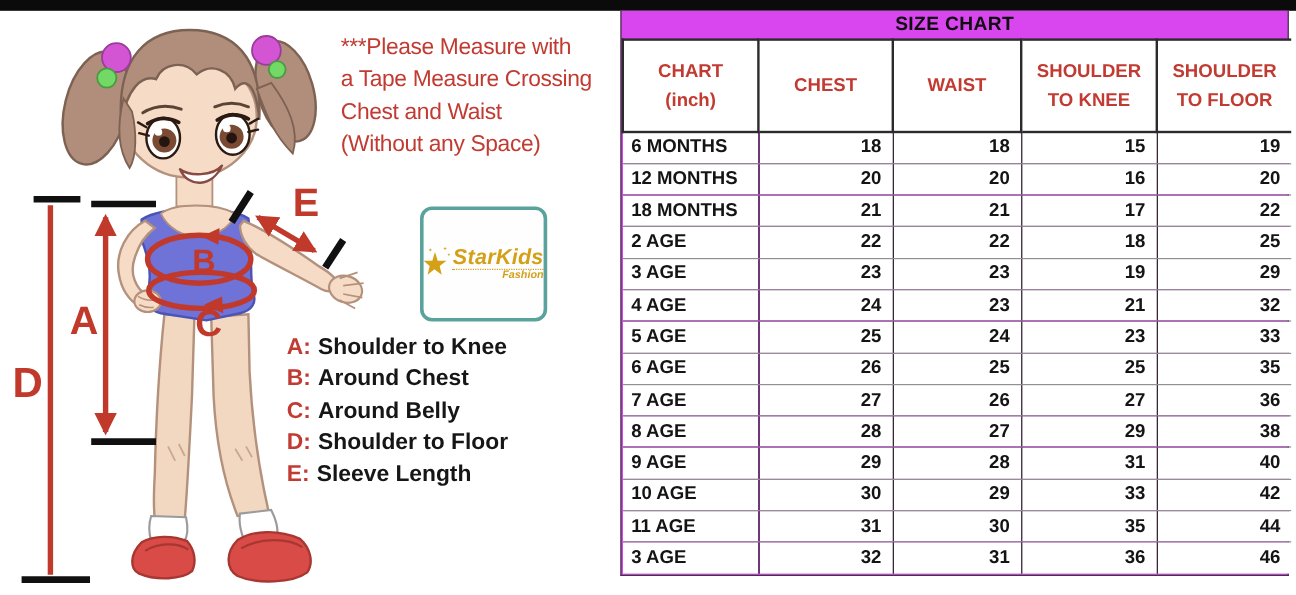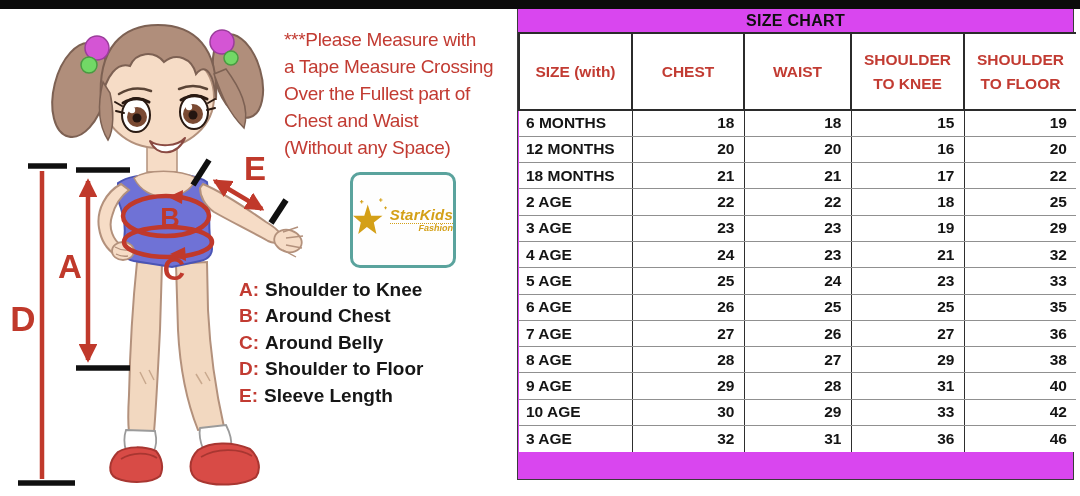--- a/index.html
+++ b/index.html
@@ -17,21 +17,21 @@
 
   .legend { position:absolute; left:239px; top:277px;
     font-weight:bold; font-size:19px; line-height:26.4px; color:#161616; }
   .legend div { white-space:nowrap; }
   .legend .lkey { color:#c23b32; margin-right:6px; }
 
   .logo-box { position:absolute; left:350px; top:172px; width:106px; height:96px;
     background:#fefefe; border:3.5px solid #5aa39d; border-radius:10px;
     display:flex; align-items:center; justify-content:center; gap:2px; }
   .logo-text { display:flex; flex-direction:column; line-height:1.05; }
-  .logo-name { font-size:15px; font-weight:bold; font-style:italic; color:#d4a017;
+  .logo-name { font-size:18px; font-weight:bold; font-style:italic; color:#d4a017;
     border-bottom:1.5px dotted #d4a017; letter-spacing:0.2px; }
   .logo-sub { font-size:9px; font-weight:bold; font-style:italic; color:#d4a017; align-self:flex-end; }
 
   
   .table-panel { position:absolute; left:517px; top:9px; width:557px; height:471px;
     background:#d946ef; border-left:1.5px solid #3a3a3a; border-right:1.5px solid #3a3a3a;
     border-bottom:1.5px solid #3a3a3a; }
   .table-title { height:23px; display:flex; align-items:center; justify-content:center;
     font-weight:bold; font-size:16px; color:#0f0f0f; letter-spacing:0.3px; }
   table { width:100%; border-collapse:collapse; table-layout:fixed; }
@@ -159,21 +159,20 @@
       <text x="170" y="227" font-size="27">B</text>
       <text x="174" y="280" font-size="31">C</text>
       <text x="23" y="331" font-size="35">D</text>
       <text x="255" y="180" font-size="33">E</text>
     </g>
   </svg>
 
   <div class="instructions">
     <div>***Please Measure with</div>
     <div>a Tape Measure Crossing</div>
-    <div>Over the Fullest part of</div>
     <div>Chest and Waist</div>
     <div>(Without any Space)</div>
   </div>
 
   <div class="logo-box">
     <svg width="40" height="52" viewBox="0 0 40 52">
       <path d="M17,8 L21,21 L34,21 L24,29 L27,42 L16,34 L6,42 L9,29 L0,21 L13,21 Z" fill="#d4a017"></path>
       <path d="M8,5 h4 m-2,-2 v4 M30,3 h4 m-2,-2 v4 M36,12 h3 m-1.5,-1.5 v3" stroke="#d4a017" stroke-width="1.2"></path>
     </svg>
     <div class="logo-text">
@@ -195,21 +194,21 @@
     <table>
       <colgroup>
         <col style="width:113px">
           <col style="width:112px">
           <col style="width:107px">
           <col style="width:113px">
           <col style="width:112px">
       </colgroup>
       <thead>
         <tr>
-          <th>SIZE (with)</th>
+          <th>CHART (inch)</th>
           <th>CHEST</th>
           <th>WAIST</th>
           <th>SHOULDER TO KNEE</th>
           <th>SHOULDER TO FLOOR</th>
         </tr>
       </thead>
       <tbody>
   <tr>
     <td class="lab">6 MONTHS</td>
     <td class="num">18</td>
@@ -299,20 +298,27 @@
   </tr>
 
   <tr>
     <td class="lab">10 AGE</td>
     <td class="num">30</td>
     <td class="num">29</td>
     <td class="num">33</td>
     <td class="num">42</td>
   </tr>
 
+  <tr>
+    <td class="lab">11 AGE</td>
+    <td class="num">31</td>
+    <td class="num">30</td>
+    <td class="num">35</td>
+    <td class="num">44</td>
+  </tr>
 
   <tr>
     <td class="lab">3 AGE</td>
     <td class="num">32</td>
     <td class="num">31</td>
     <td class="num">36</td>
     <td class="num">46</td>
   </tr>
 </tbody>
     </table>

